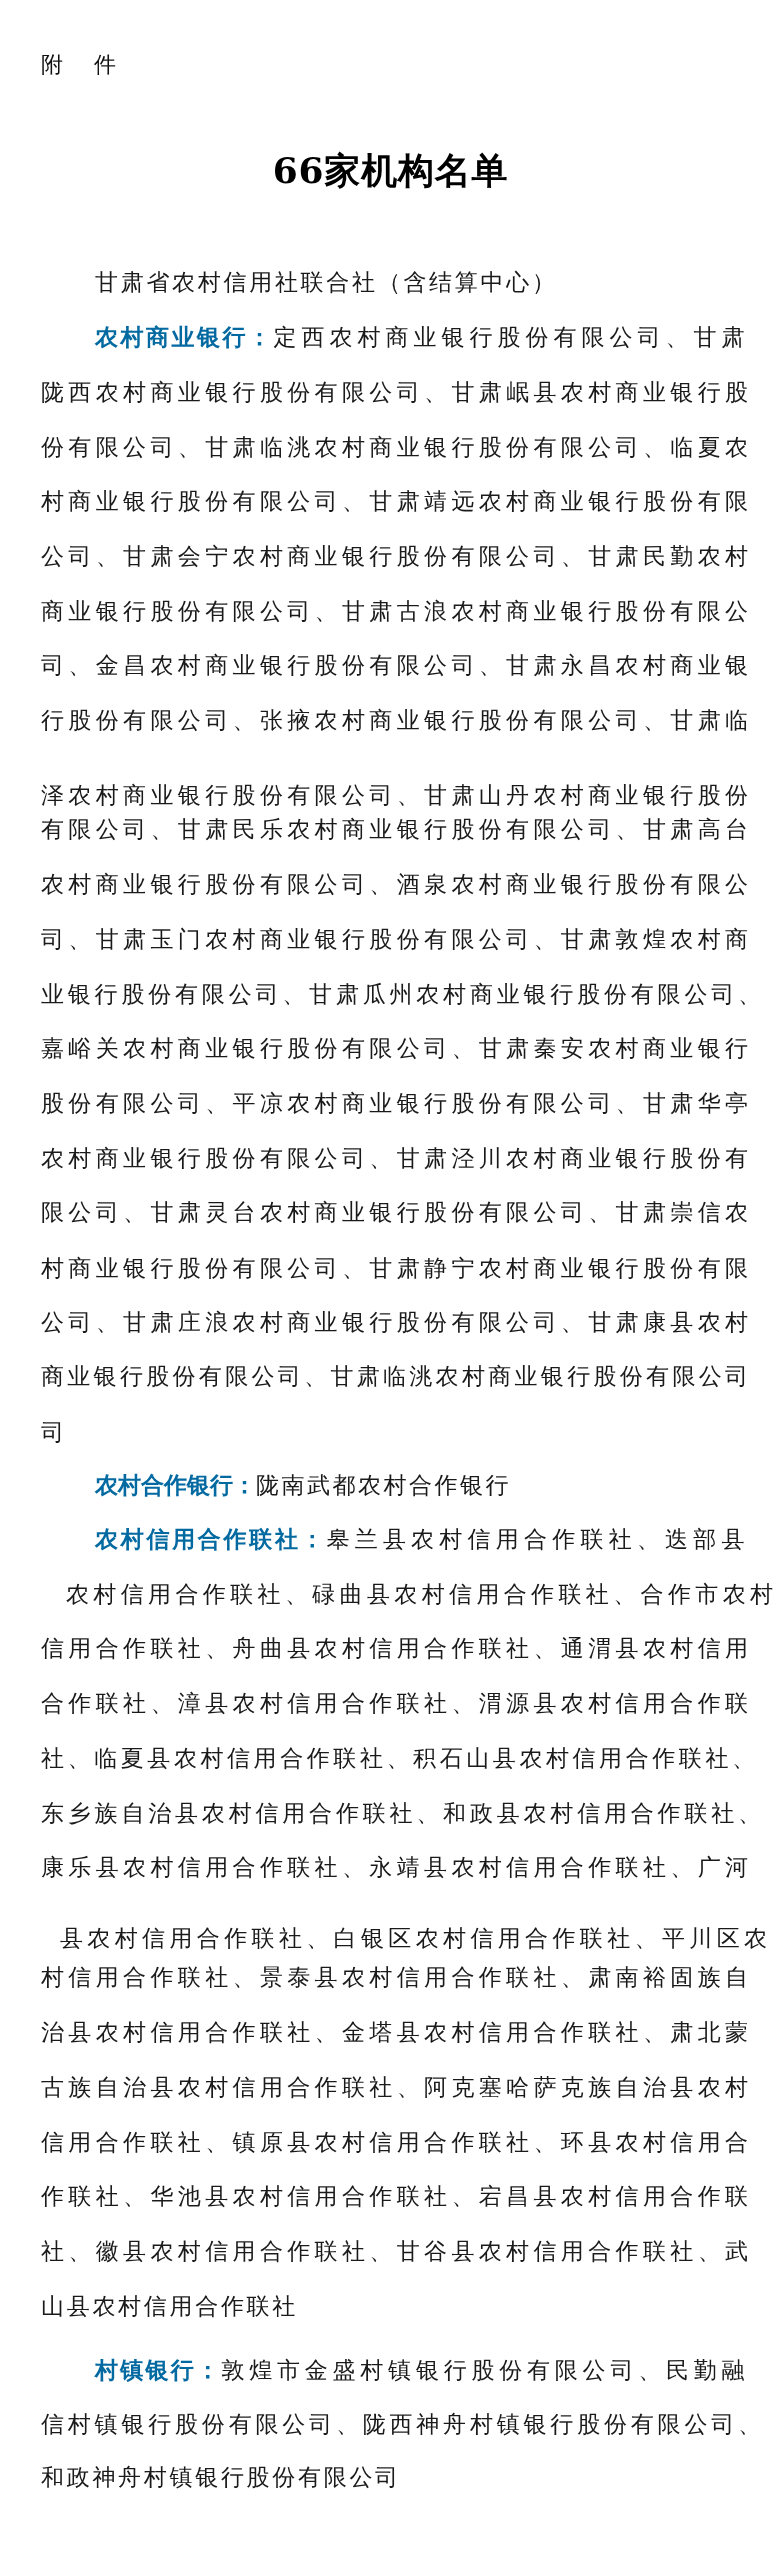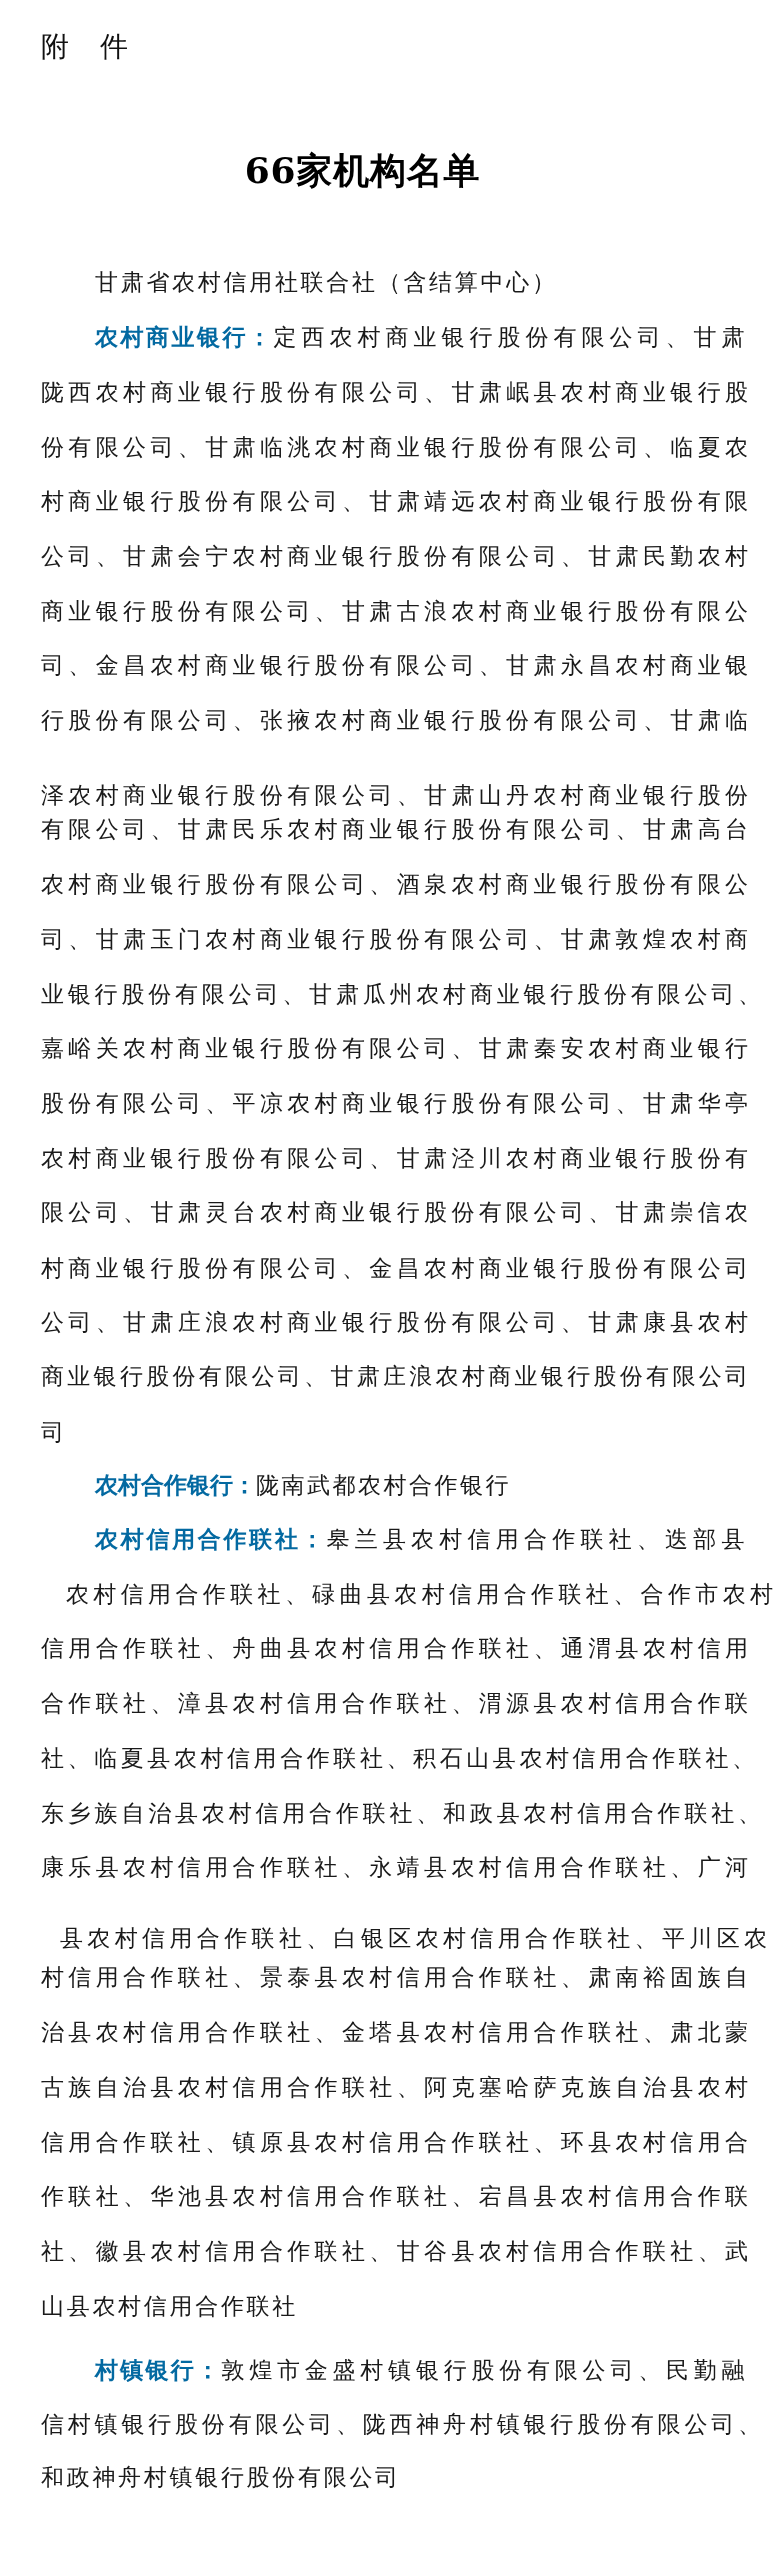--- a/index.html
+++ b/index.html
@@ -1,21 +1,21 @@
 <!DOCTYPE html>
 <html style="font-size:13.6px"><head>
 <meta charset="utf-8">
 <style>
   html, body { margin: 0; padding: 0; background: #ffffff; }
   body { width: 781px; height: 2576px; position: relative; overflow: hidden; color: #111111; }
   .page { position: absolute; left: 0; top: 0; width: 781px; height: 2576px; background: #ffffff; }
-  .attach { position: absolute; left: 41px; top: 31px; font-family: "DejaVu Sans", sans-serif; font-size: 28px; line-height: 31px; letter-spacing: 0; }
+  .attach { position: absolute; left: 41px; top: 49px; font-family: "DejaVu Sans", sans-serif; font-size: 22px; line-height: 31px; letter-spacing: 0; }
   .attach span { display: inline-block; }
   .attach .gap { width: 31px; }
-  .title { position: absolute; left: 0; width: 725px; top: 146px; text-align: center; font-family: "DejaVu Serif", serif; font-weight: bold; font-size: 36px; line-height: 48px; letter-spacing: 0.8px; color: #000; }
+  .title { position: absolute; left: 0; width: 725px; top: 146px; text-align: center; font-family: "DejaVu Serif", serif; font-weight: bold; font-size: 36px; line-height: 48px; letter-spacing: 0.8px; color: #000; padding-left: 28px; }
   .line { position: absolute; left: 41px; width: 707px; height: 34px; font-family: "DejaVu Sans", sans-serif; font-size: 23px; line-height: 34px; white-space: nowrap; color: #1a1a1a; }
   .line.full { text-align: justify; text-align-last: justify; }
   .line.short { letter-spacing: 2.7px; }
   .line.indent { left: 95px; width: 652px; }
   .line .label { font-weight: bold; color: #0369a1; letter-spacing: 0; font-family: "DejaVu Sans", sans-serif; }
   .line .body { letter-spacing: 2.5px; }
 </style>
 </head>
 <body>
 
@@ -41,23 +41,23 @@
   <div class="line full" style="top:703px;">行股份有限公司、张掖农村商业银行股份有限公司、甘肃临</div>
   <div class="line full" style="top:778px;">泽农村商业银行股份有限公司、甘肃山丹农村商业银行股份</div>
   <div class="line full" style="top:812px;">有限公司、甘肃民乐农村商业银行股份有限公司、甘肃高台</div>
   <div class="line full" style="top:867px;">农村商业银行股份有限公司、酒泉农村商业银行股份有限公</div>
   <div class="line full" style="top:922px;">司、甘肃玉门农村商业银行股份有限公司、甘肃敦煌农村商</div>
   <div class="line full" style="top:977px;width:720px;">业银行股份有限公司、甘肃瓜州农村商业银行股份有限公司、</div>
   <div class="line full" style="top:1031px;">嘉峪关农村商业银行股份有限公司、甘肃秦安农村商业银行</div>
   <div class="line full" style="top:1086px;">股份有限公司、平凉农村商业银行股份有限公司、甘肃华亭</div>
   <div class="line full" style="top:1141px;">农村商业银行股份有限公司、甘肃泾川农村商业银行股份有</div>
   <div class="line full" style="top:1195px;">限公司、甘肃灵台农村商业银行股份有限公司、甘肃崇信农</div>
-  <div class="line full" style="top:1251px;">村商业银行股份有限公司、金昌农村商业银行股份有限公司</div>
+  <div class="line full" style="top:1251px;">村商业银行股份有限公司、甘肃静宁农村商业银行股份有限</div>
   <div class="line full" style="top:1305px;">公司、甘肃庄浪农村商业银行股份有限公司、甘肃康县农村</div>
-  <div class="line full" style="top:1359px;">商业银行股份有限公司、甘肃庄浪农村商业银行股份有限公司</div>
+  <div class="line full" style="top:1359px;">商业银行股份有限公司、甘肃临洮农村商业银行股份有限公司</div>
   <div class="line short" style="top:1415px;">司</div>
 
   <div class="line indent" style="top:1468px;">
     <span class="label">农村合作银行：</span><span class="body">陇南武都农村合作银行</span>
   </div>
 
   <div class="line indent full" style="top:1522px;">
     <span class="label">农村信用合作联社：</span><span class="body">皋兰县农村信用合作联社、迭部县</span>
   </div>
   <div class="line full" style="top:1577px;margin-left:25px;">农村信用合作联社、碌曲县农村信用合作联社、合作市农村</div>

